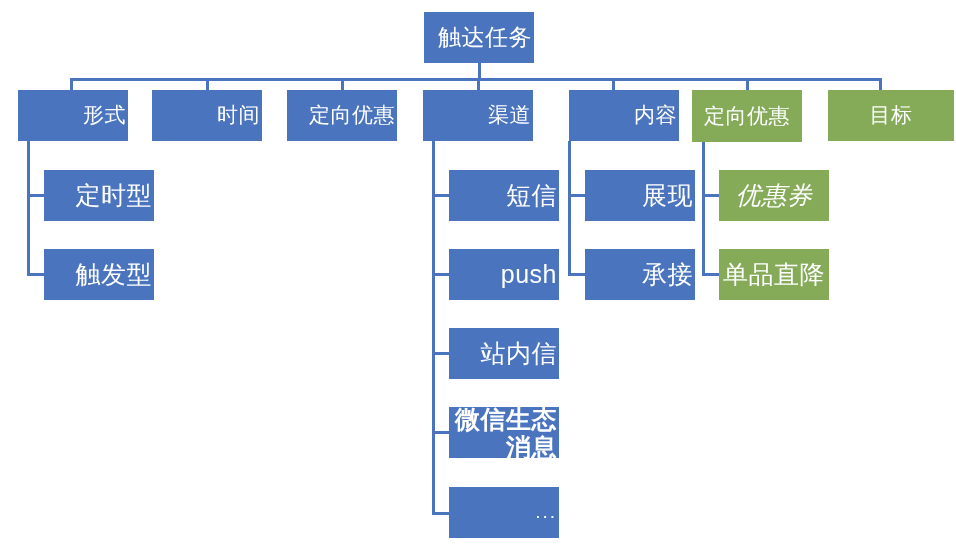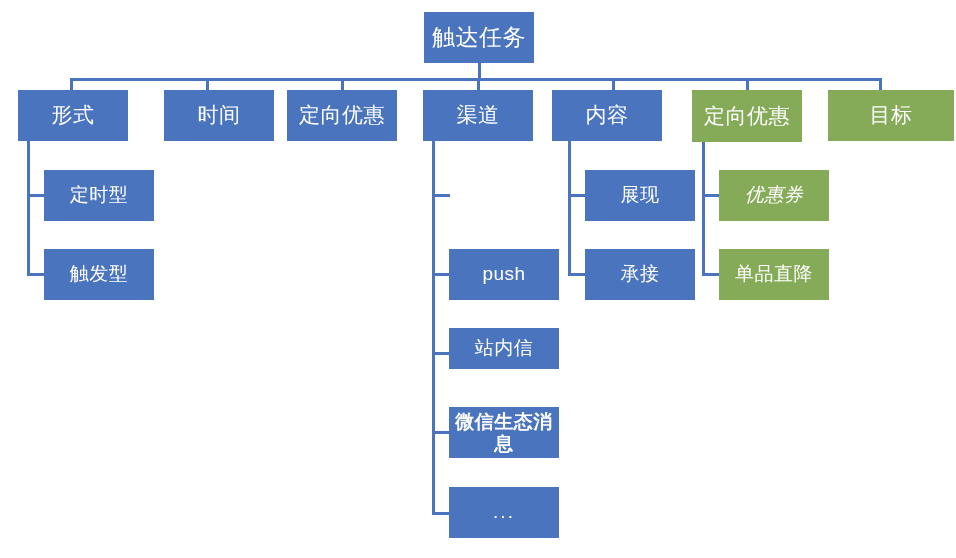--- a/index.html
+++ b/index.html
@@ -29,26 +29,26 @@
     letter-spacing: 0.5px;
     overflow: visible;
     user-select: none;
   }
   .node span {
     display: block;
     width: 100%;
     padding: 0 2px;
     box-sizing: border-box;
   }
-  .blue  { background: #4a74be; }
+  .blue  { background: #4a74be; text-align: right; }
   .green { background: #85ab59; }
 
   .lvl1 { font-size: 23px; }
   .lvl2 { font-size: 21px; }
-  .lvl3 { font-size: 19px; }
+  .lvl3 { font-size: 25px; }
   .lvl3.wrap span { line-height: 1.12; font-weight: bold; }
   .ellipsis { font-size: 19px; letter-spacing: 2px; }
 
   .connector {
     position: absolute;
     background: #4a74be;
   }
   .conn-v { width: 2px; }
   .conn-h { height: 2px; }
 </style>
@@ -87,50 +87,53 @@
   <div class="connector conn-h" style="left:702px; top:194px; width:18px; height:3px;"></div>
   <div class="connector conn-h" style="left:702px; top:273px; width:18px; height:3px;"></div>
 
   <div class="node blue lvl1" style="left:424px; top:12px; width:110px; height:51px;">
     <span>触达任务</span>
   </div>
 
   <div class="node blue lvl2" style="left:18px; top:90px; width:110px; height:51px;">
     <span>形式</span>
   </div>
-  <div class="node blue lvl2" style="left:164px; top:90px; width:110px; height:51px;">
+  <div class="node blue lvl2" style="left:152px; top:90px; width:110px; height:51px;">
     <span>时间</span>
   </div>
   <div class="node blue lvl2" style="left:287px; top:90px; width:110px; height:51px;">
     <span>定向优惠</span>
   </div>
   <div class="node blue lvl2" style="left:423px; top:90px; width:110px; height:51px;">
     <span>渠道</span>
   </div>
-  <div class="node blue lvl2" style="left:552px; top:90px; width:110px; height:51px;font-family:Liberation Serif, serif;">
+  <div class="node blue lvl2" style="left:569px; top:90px; width:110px; height:51px;font-family:Liberation Serif, serif;">
     <span>内容</span>
   </div>
   <div class="node green lvl2" style="left:692px; top:90px; width:110px; height:52px;">
     <span>定向优惠</span>
   </div>
   <div class="node green lvl2" style="left:828px; top:90px; width:126px; height:51px;">
     <span>目标</span>
   </div>
 
   <div class="node blue lvl3" style="left:44px; top:170px; width:110px; height:51px;">
     <span>定时型</span>
   </div>
   <div class="node blue lvl3" style="left:44px; top:249px; width:110px; height:51px;">
     <span>触发型</span>
   </div>
 
+  <div class="node blue lvl3" style="left:449px; top:170px; width:110px; height:51px;">
+    <span>短信</span>
+  </div>
   <div class="node blue lvl3" style="left:449px; top:249px; width:110px; height:51px;">
     <span>push</span>
   </div>
-  <div class="node blue lvl3" style="left:449px; top:328px; width:110px; height:41px;">
+  <div class="node blue lvl3" style="left:449px; top:328px; width:110px; height:51px;">
     <span>站内信</span>
   </div>
   <div class="node blue lvl3 wrap" style="left:449px; top:407px; width:110px; height:51px;">
     <span>微信生态消息</span>
   </div>
   <div class="node blue ellipsis" style="left:449px; top:487px; width:110px; height:51px;">
     <span>...</span>
   </div>
 
   <div class="node blue lvl3" style="left:585px; top:170px; width:110px; height:51px;">

